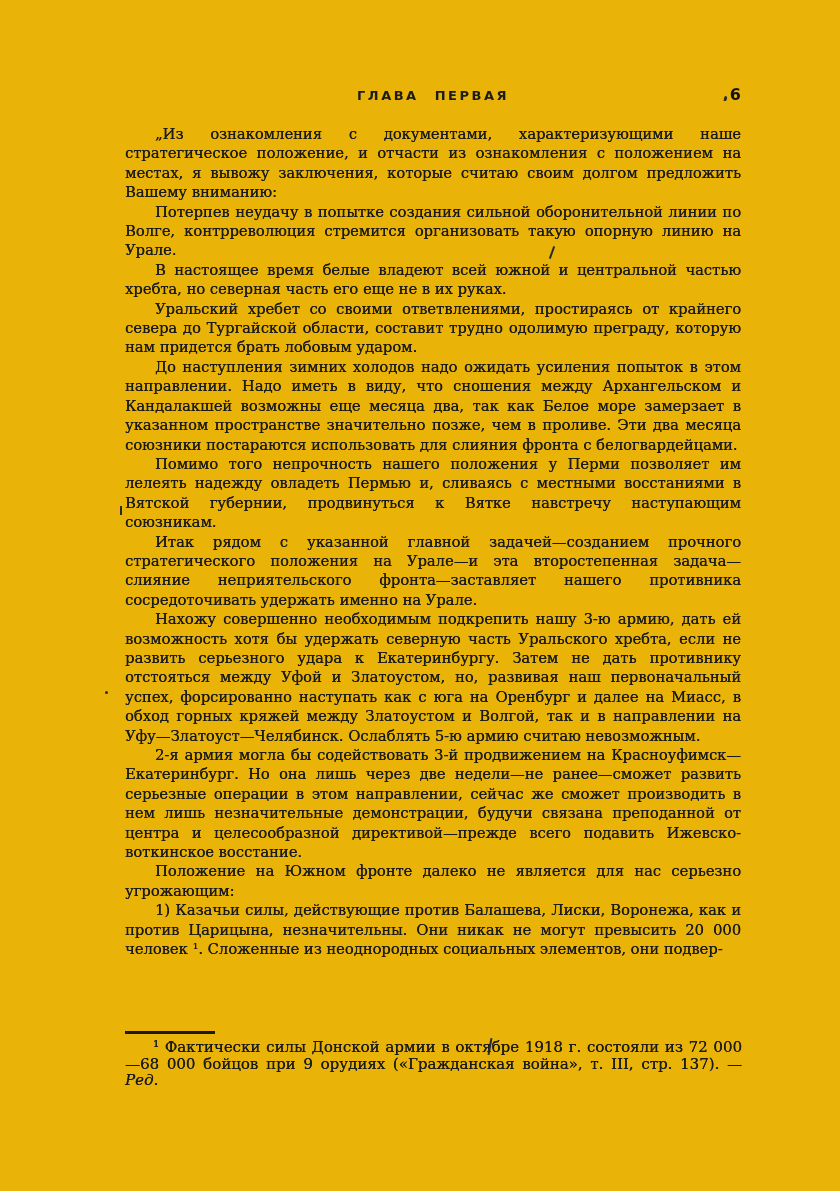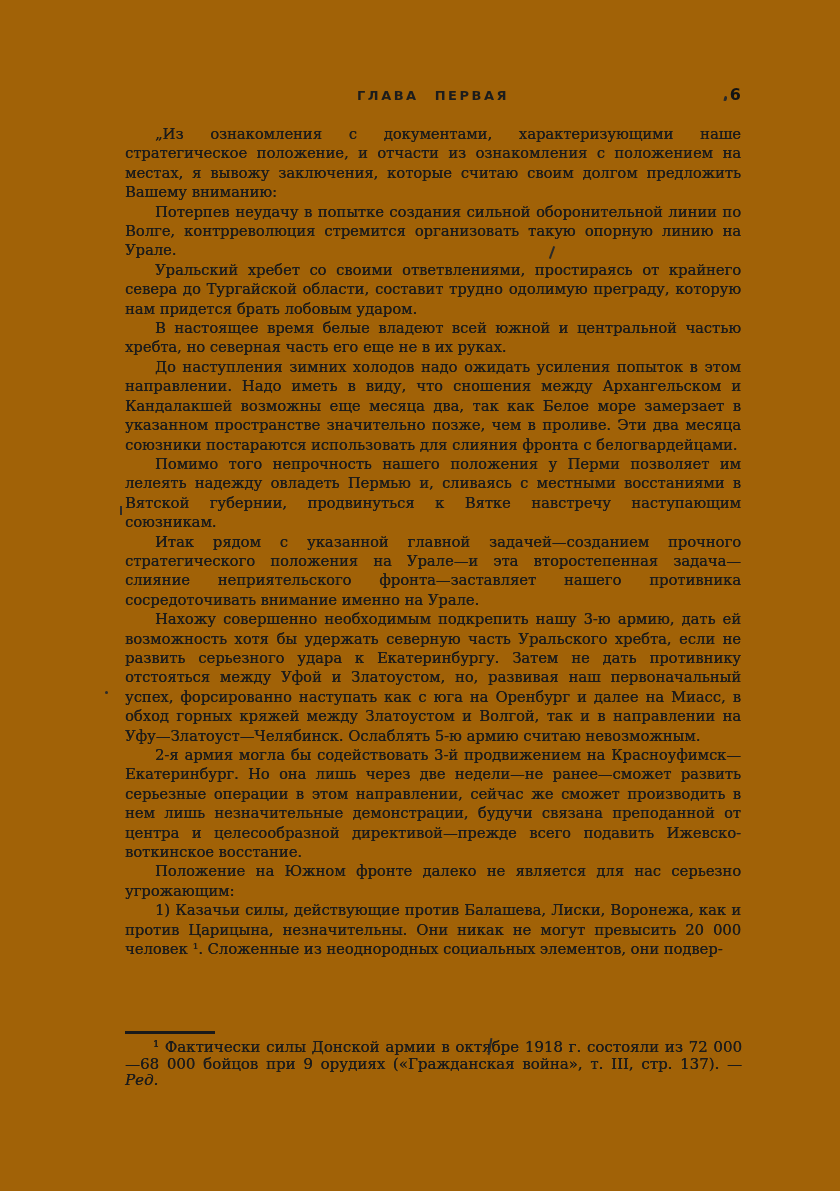--- a/index.html
+++ b/index.html
@@ -2,21 +2,21 @@
 <html><head>
 <meta charset="utf-8">
 <style>
   html, body { margin: 0; padding: 0; }
   body { background: #e9e7e2; }
   .page {
     position: relative;
     width: 840px;
     height: 1191px;
     margin: 0 auto;
-    background: #a16207;
+    background: #eab308;
     overflow: hidden;
     font-family: "DejaVu Serif", serif;
     color: #1b1b1b;
   }
   
   .header {
     position: absolute;
     left: 125px;
     top: 88px;
     width: 616px;
@@ -91,25 +91,25 @@
 <div class="page">
 
   <div class="header">
     <span class="chapter">ГЛАВА ПЕРВАЯ</span>
     <span class="pagenum">6</span>
   </div>
 
   <div class="body-text">
     <p>„Из ознакомления с документами, характеризующими наше стратегическое положение, и отчасти из ознакомления с положением на местах, я вывожу заключения, которые считаю своим долгом предложить Вашему вниманию:</p>
     <p>Потерпев неудачу в попытке создания сильной оборонительной линии по Волге, контрреволюция стремится организовать такую опорную линию на Урале.</p>
+    <p>В настоящее время белые владеют всей южной и центральной частью хребта, но северная часть его еще не в их руках.</p>
     <p>Уральский хребет со своими ответвлениями, простираясь от крайнего севера до Тургайской области, составит трудно одолимую преграду, которую нам придется брать лобовым ударом.</p>
-    <p>В настоящее время белые владеют всей южной и центральной частью хребта, но северная часть его еще не в их руках.</p>
     <p>До наступления зимних холодов надо ожидать усиления попыток в этом направлении. Надо иметь в виду, что сношения между Архангельском и Кандалакшей возможны еще месяца два, так как Белое море замерзает в указанном пространстве значительно позже, чем в проливе. Эти два месяца союзники постараются использовать для слияния фронта с белогвардейцами.</p>
     <p>Помимо того непрочность нашего положения у Перми позволяет им лелеять надежду овладеть Пермью и, сливаясь с местными восстаниями в Вятской губернии, продвинуться к Вятке навстречу наступающим союзникам.</p>
-    <p>Итак рядом с указанной главной задачей—созданием прочного стратегического положения на Урале—и эта второстепенная задача—слияние неприятельского фронта—заставляет нашего противника сосредоточивать внимание именно на Урале.</p>
+    <p>Итак рядом с указанной главной задачей—созданием прочного стратегического положения на Урале—и эта второстепенная задача—слияние неприятельского фронта—заставляет нашего противника сосредоточивать удержать именно на Урале.</p>
     <p>Нахожу совершенно необходимым подкрепить нашу 3-ю армию, дать ей возможность хотя бы удержать северную часть Уральского хребта, если не развить серьезного удара к Екатеринбургу. Затем не дать противнику отстояться между Уфой и Златоустом, но, развивая наш первоначальный успех, форсированно наступать как с юга на Оренбург и далее на Миасс, в обход горных кряжей между Златоустом и Волгой, так и в направлении на Уфу—Златоуст—Челябинск. Ослаблять 5-ю армию считаю невозможным.</p>
     <p>2-я армия могла бы содействовать 3-й продвижением на Красноуфимск—Екатеринбург. Но она лишь через две недели—не ранее—сможет развить серьезные операции в этом направлении, сейчас же сможет производить в нем лишь незначительные демонстрации, будучи связана преподанной от центра и целесообразной директивой—прежде всего подавить Ижевско-воткинское восстание.</p>
     <p>Положение на Южном фронте далеко не является для нас серьезно угрожающим:</p>
     <p>1) Казачьи силы, действующие против Балашева, Лиски, Воронежа, как и против Царицына, незначительны. Они никак не могут превысить 20&nbsp;000 человек ¹. Сложенные из неоднородных социальных элементов, они подвер-</p>
   </div>
 
   <div class="footnote-rule"></div>
 
   <div class="footnote">
     <span>¹ Фактически силы Донской армии в октябре 1918 г. состояли из 72&nbsp;000—68&nbsp;000 бойцов при 9 орудиях («Гражданская война», т. III, стр. 137). — </span><i>Ред.</i>

